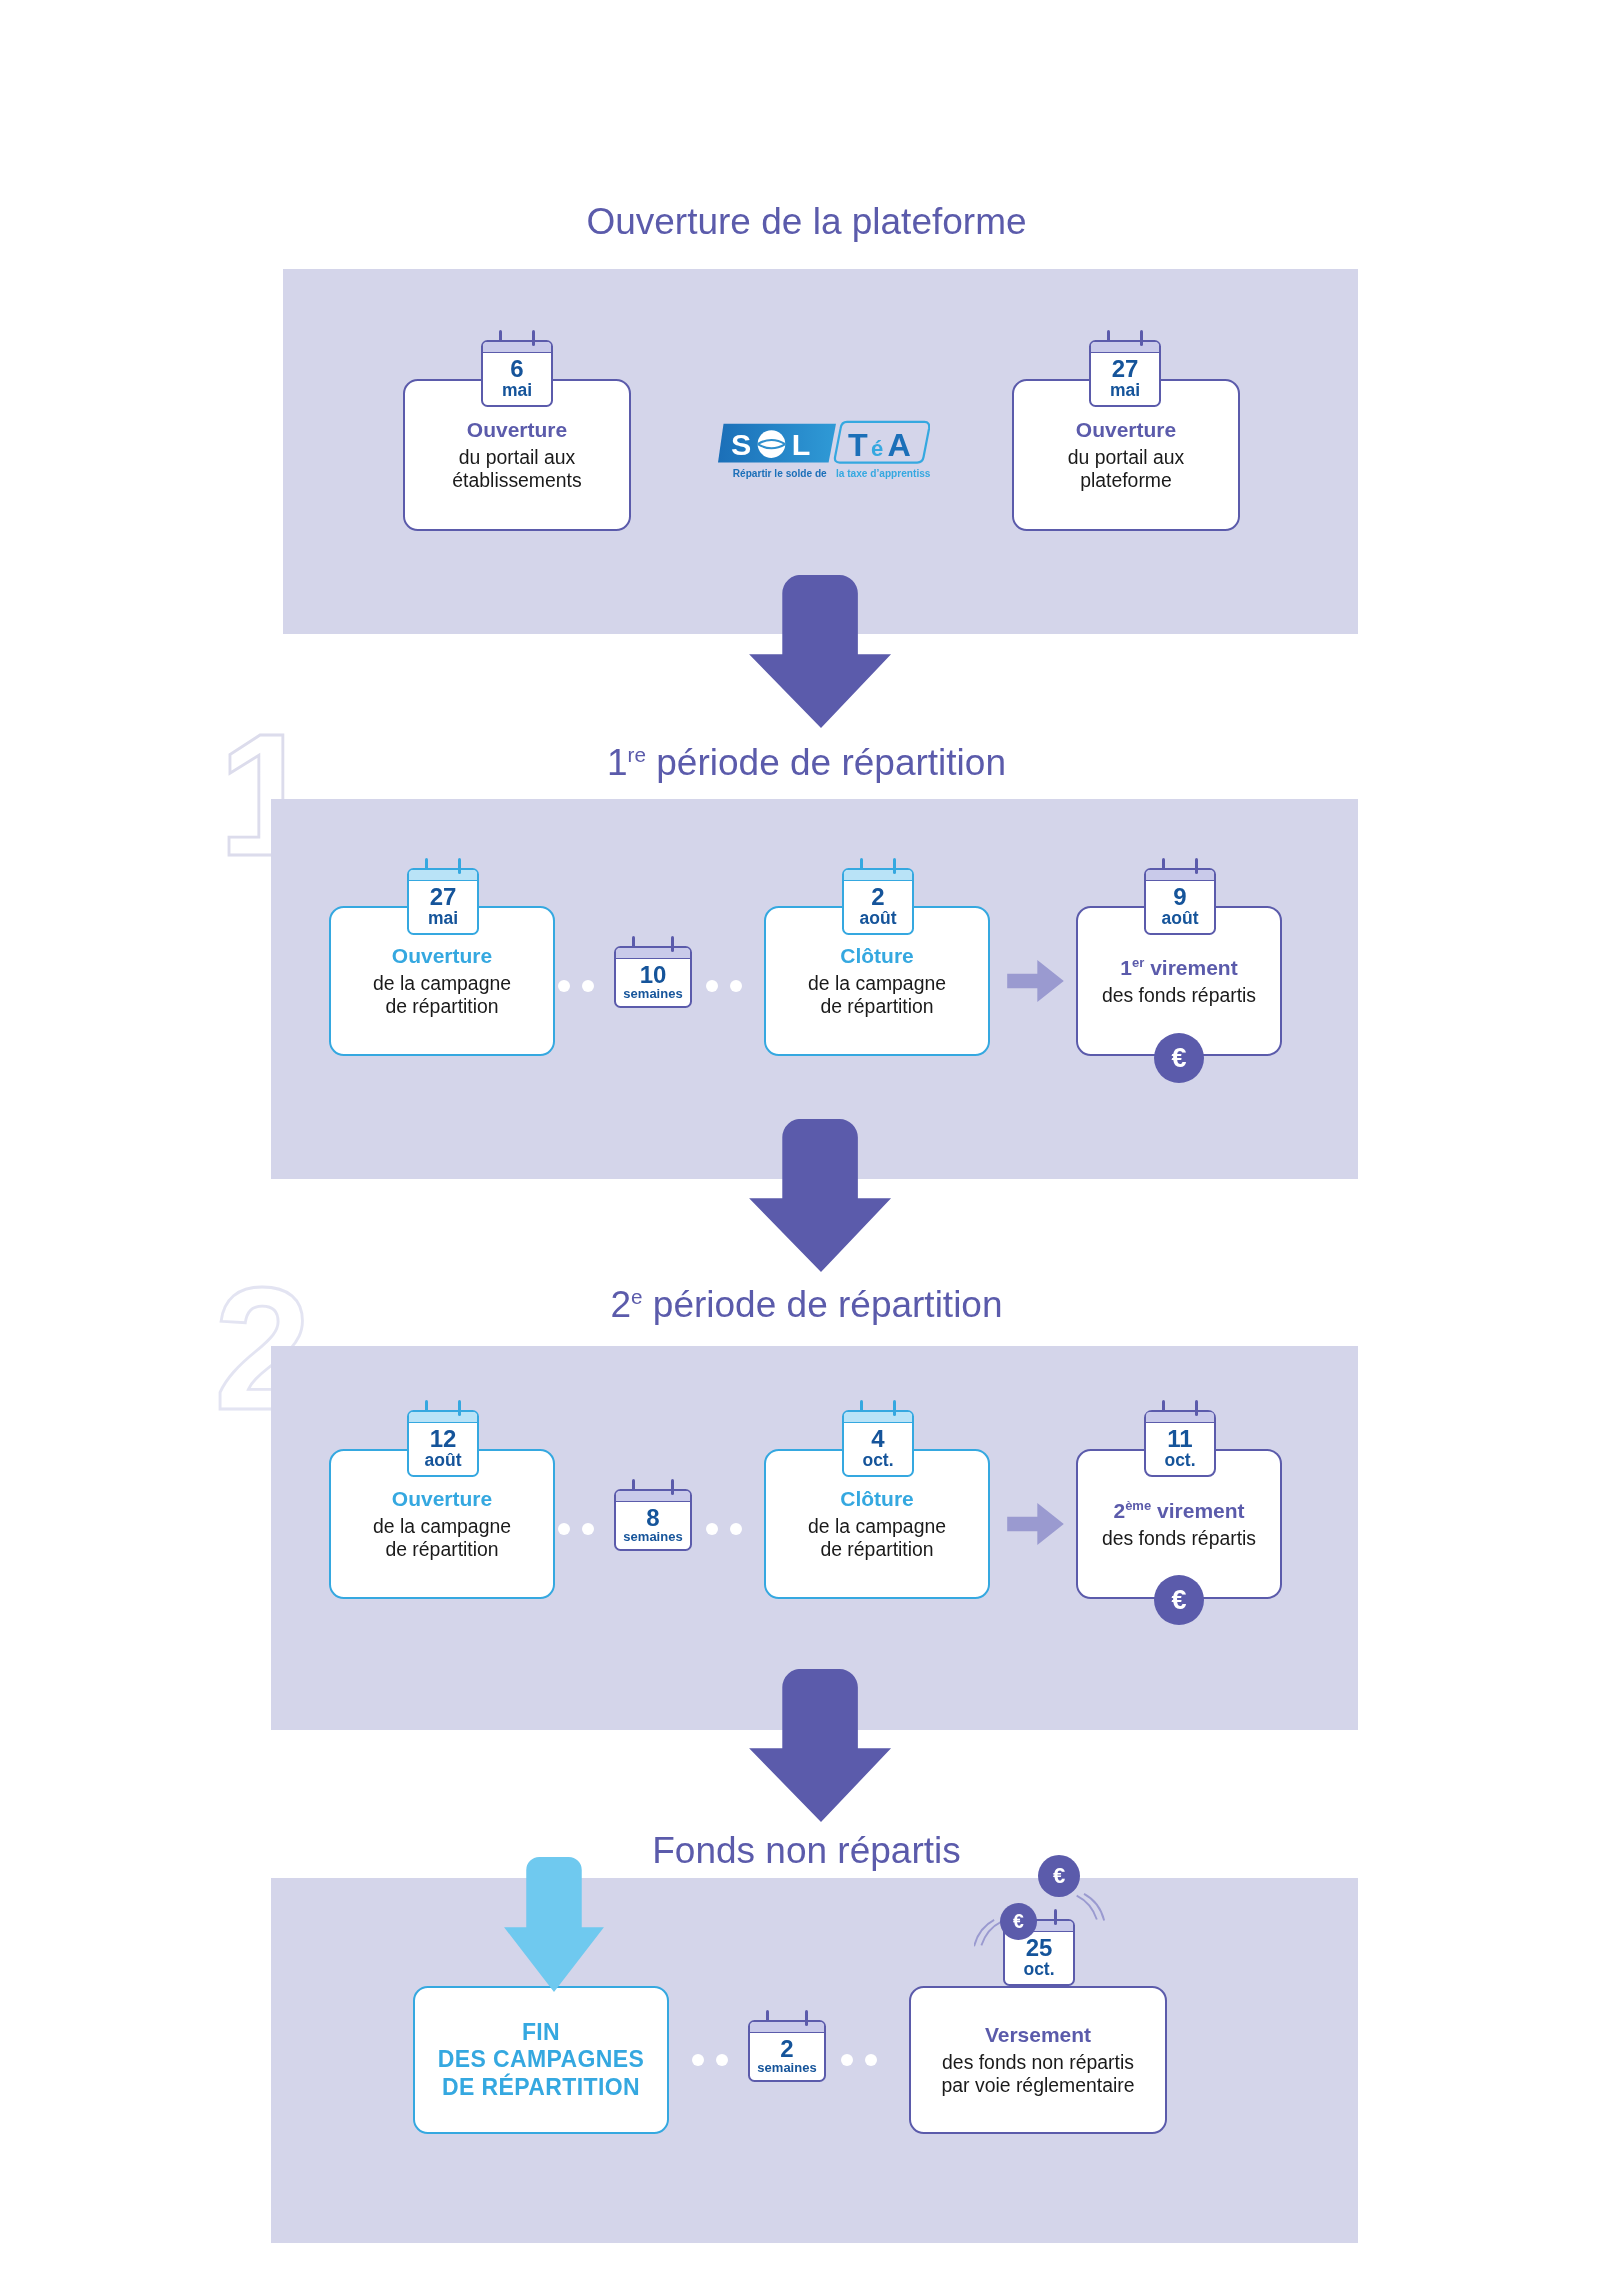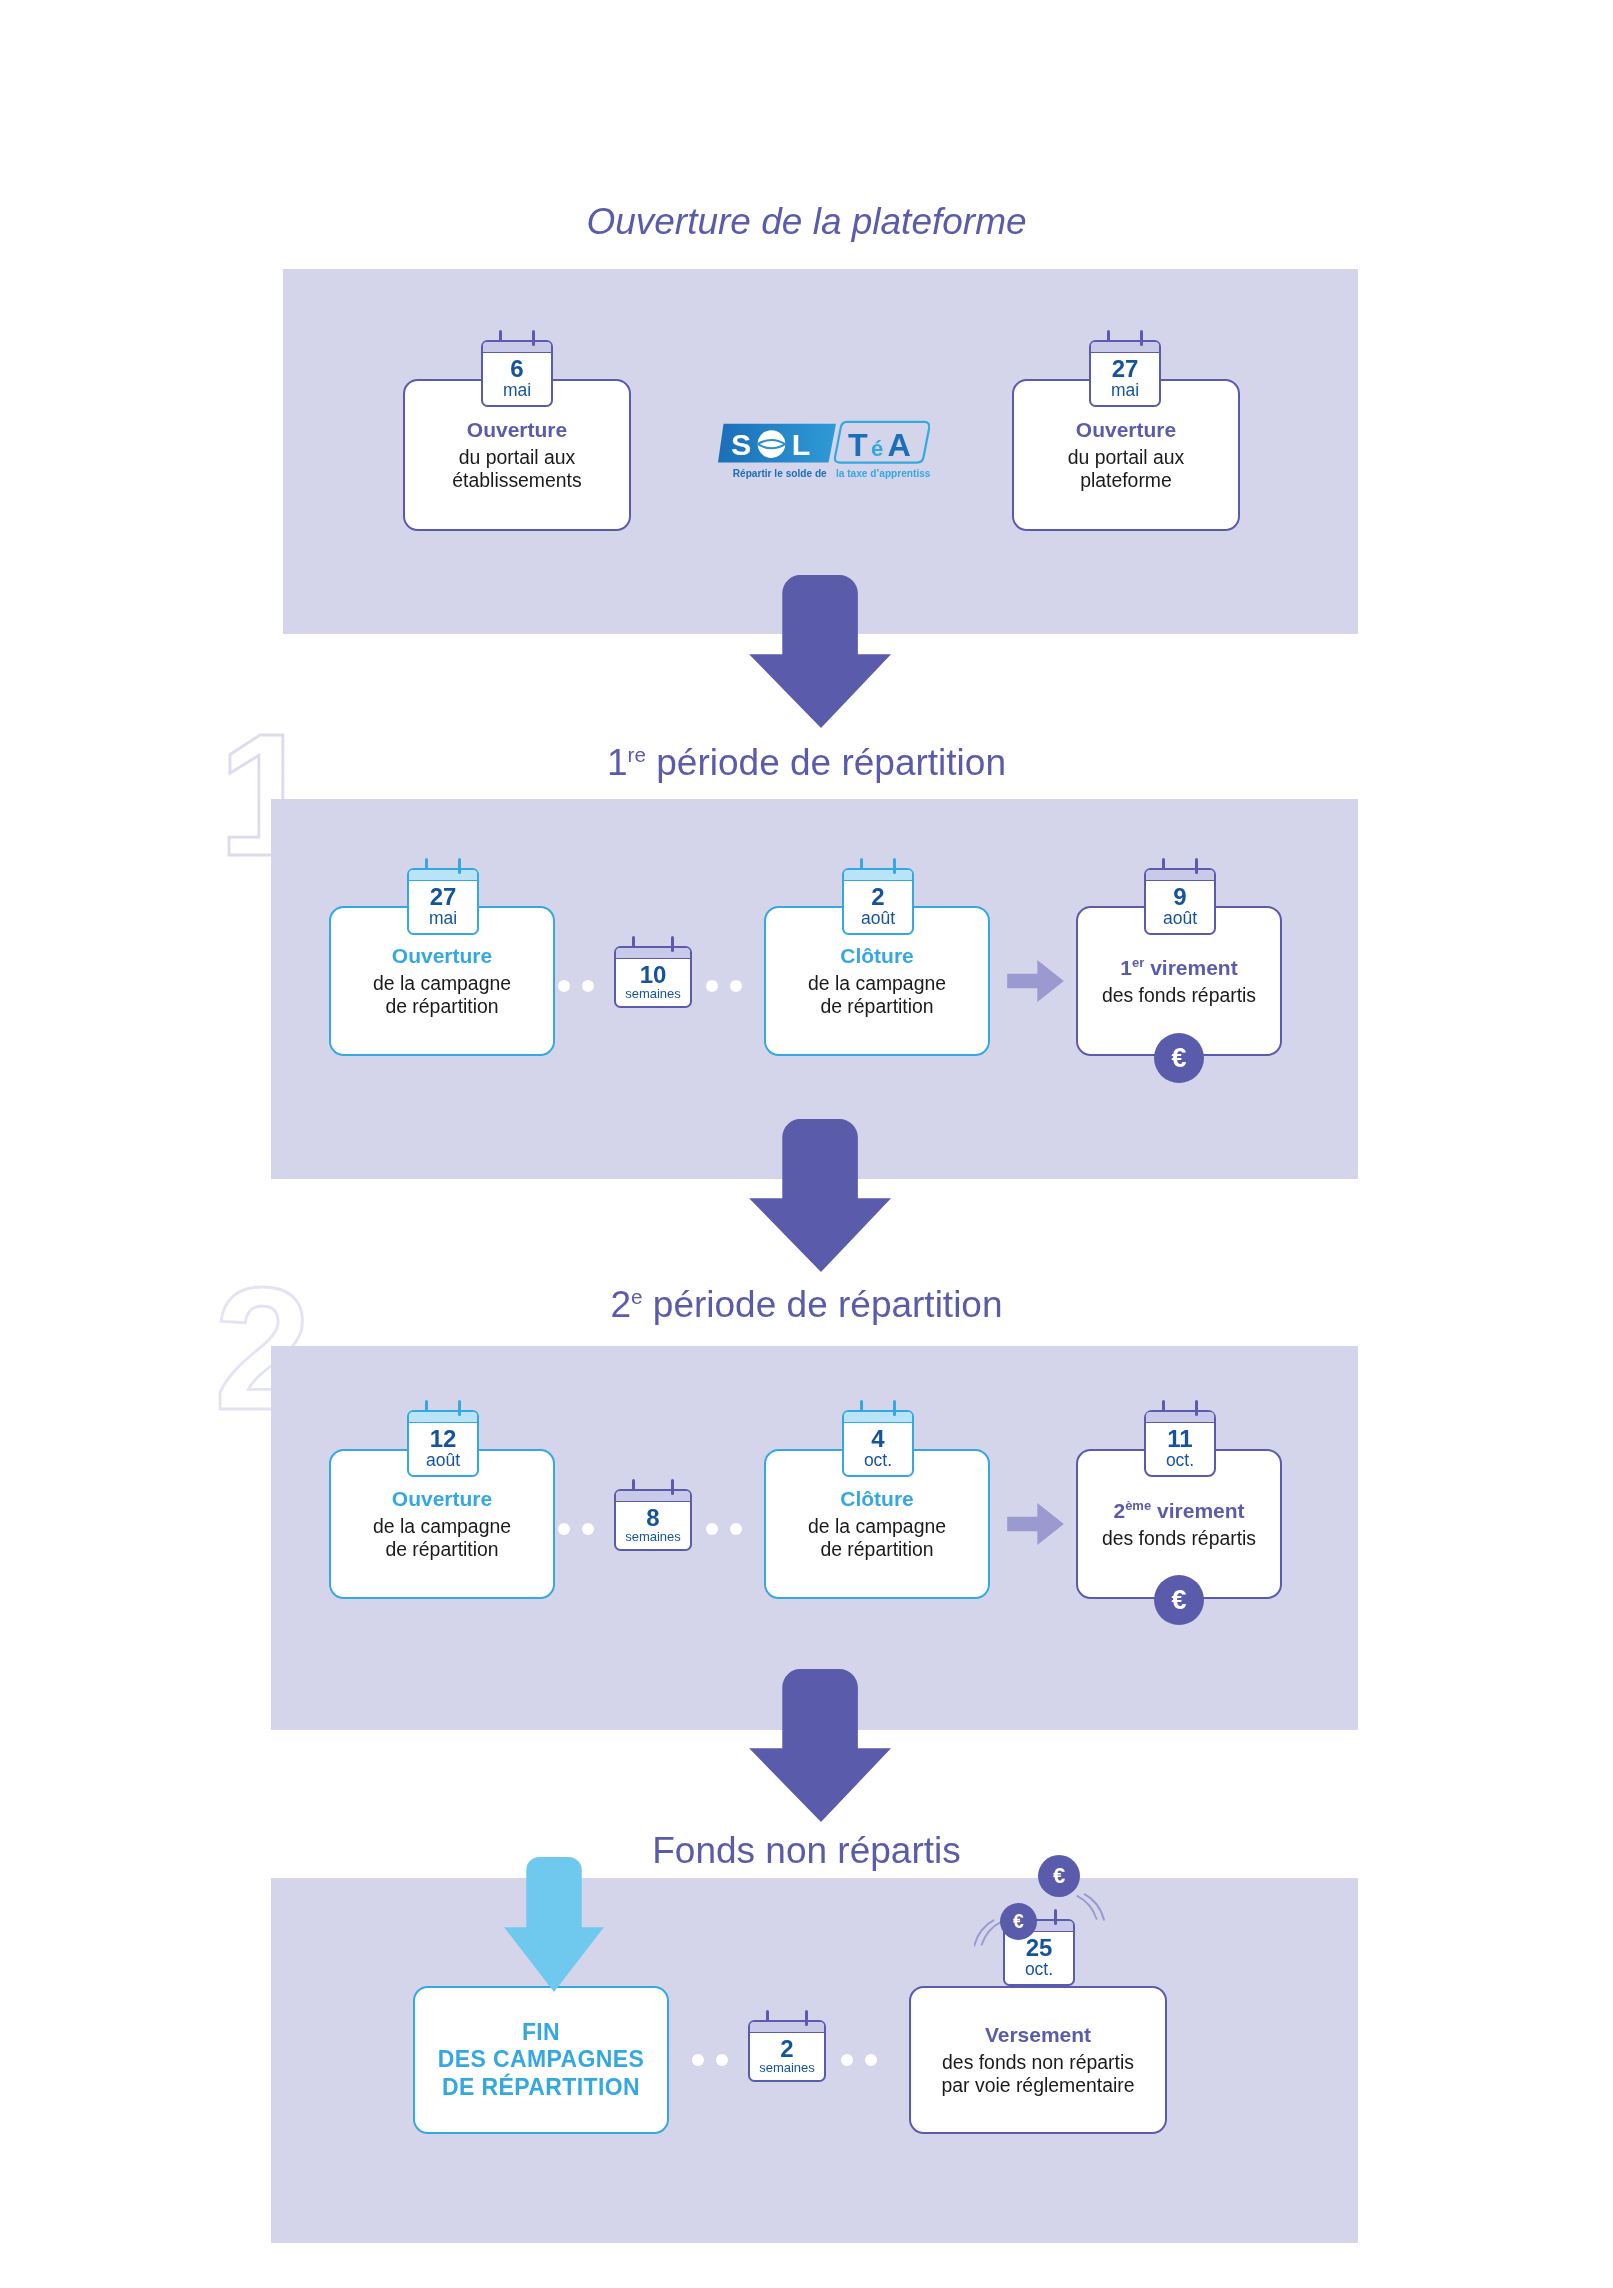--- a/index.html
+++ b/index.html
@@ -119,21 +119,21 @@
   }
   .cal.blue .hdr { background: #b9e3f7; border-bottom-color: #35a8e0; }
   .cal .d {
     position: relative;
     margin-top: 12px;
     font-size: 24px; font-weight: bold;
     color: #15549a; line-height: 1;
   }
   .cal .m {
     position: relative;
-    font-size: 17.5px; font-weight: normal;
+    font-size: 17.5px; font-weight: bold;
     color: #15549a; line-height: 1.1;
   }
   .cal.weeks .d { font-size: 24px; }
   .cal.weeks .m { font-size: 13px; }
 
   
   .dots { position: absolute; display: flex; gap: 12px; z-index: 3; }
   .dots i { display: block; width: 12px; height: 12px; border-radius: 50%; background: #ffffff; }
 
   
@@ -165,21 +165,21 @@
 
   
   .logo { position: absolute; z-index: 3; }
 </style>
 </head>
 <body>
 
 <div class="page">
 
 
-  <div class="section-head" style="left:0; right:0; top:203px;font-style:italic;">Ouverture de la plateforme</div>
+  <div class="section-head" style="left:0; right:0; top:203px;">Ouverture de la plateforme</div>
 
   <div class="band" style="left:283px; top:269px; width:1075px; height:365px;"></div>
 
   <div class="card" style="left:403px; top:379px; width:228px; height:152px;">
     <div class="card-title">Ouverture</div>
     <div class="card-sub">
       <span>du portail aux</span>
       <span>établissements</span>
     </div>
   </div>

